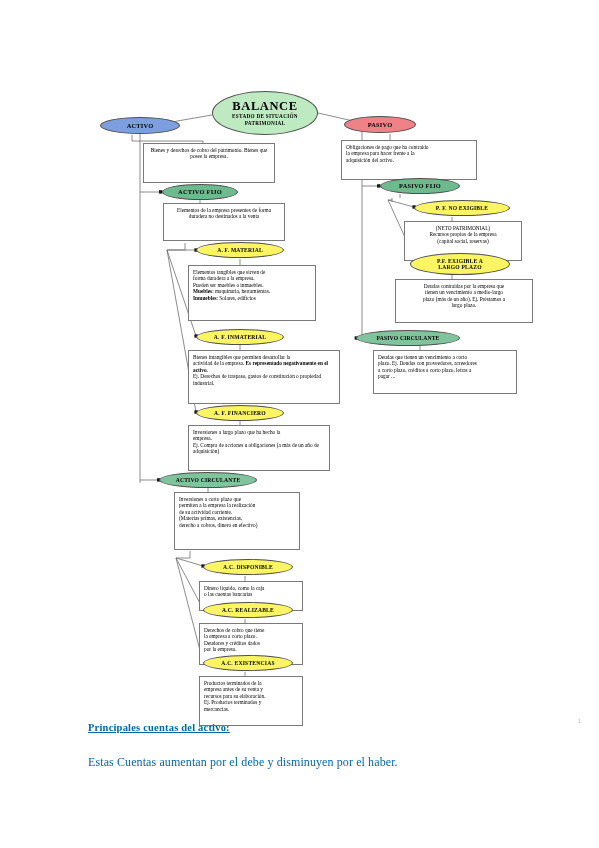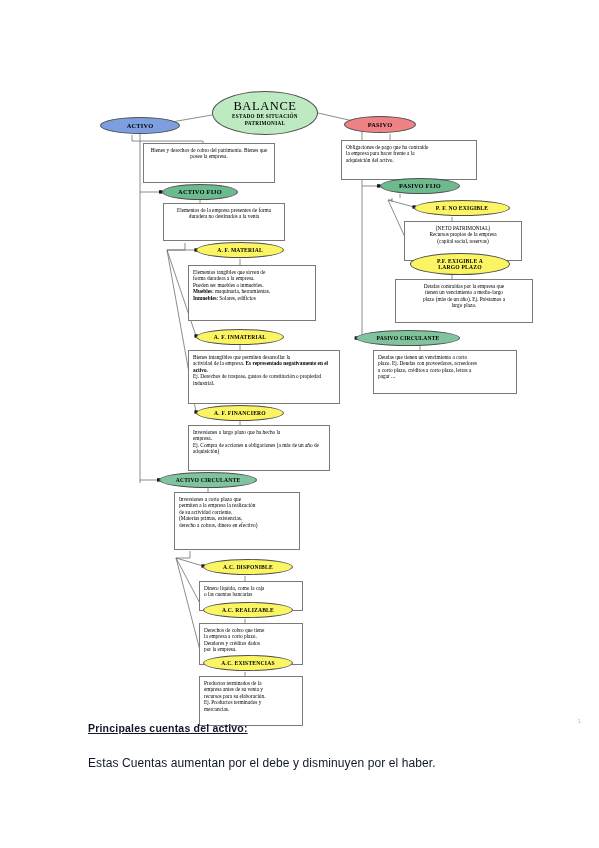--- a/index.html
+++ b/index.html
@@ -56,21 +56,21 @@
     font-family: "Liberation Serif", serif;
     text-align: center;
     padding: 3px 4px;
     display: block;
     line-height: 1.22;
   }
   .box.left-align { text-align: left; }
   .box b { font-weight: bold; }
 
   
-  .t-balance-title { font-size: 12.5px; font-weight: normal; letter-spacing: 0.6px; }
+  .t-balance-title { font-size: 12.5px; font-weight: bold; letter-spacing: 0.6px; }
   .t-balance-sub   { font-size: 5.2px; font-weight: bold; letter-spacing: 0.3px; line-height: 1.35; }
   .t-head          { font-size: 6.4px; }
   .t-head-sm       { font-size: 5.6px; }
   .t-body          { font-size: 5.3px; }
 
   
   #wires {
     position: absolute;
     left: 0; top: 0;
     width: 599px; height: 730px;
@@ -79,22 +79,22 @@
   #wires line, #wires path { stroke: #6e6e6e; stroke-width: 0.8; fill: none; }
   #wires .dot { fill: #1a1a1a; }
   #wires .arrow { fill: #1a1a1a; }
 
   
   #prose {
     position: absolute;
     left: 88px;
     top: 722px;
     width: 440px;
-    font-family: Liberation Sans, sans-serif;
-    color: #0f172a;
+    font-family: Liberation Serif, serif;
+    color: #0369a1;
   }
   .prose-heading {
     font-size: 10.5px;
     font-weight: bold;
     text-decoration: underline;
     letter-spacing: 0.2px;
     margin: 0 0 22px 0;
   }
   .prose-line {
     font-size: 12px;

